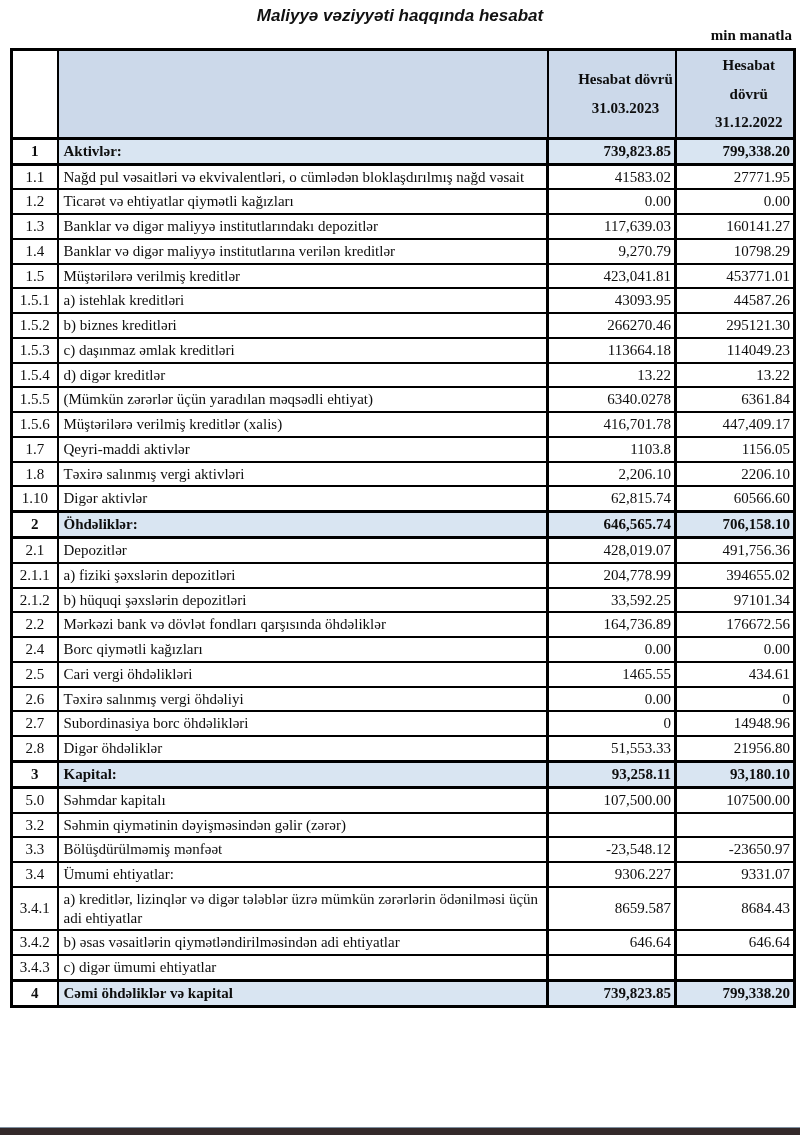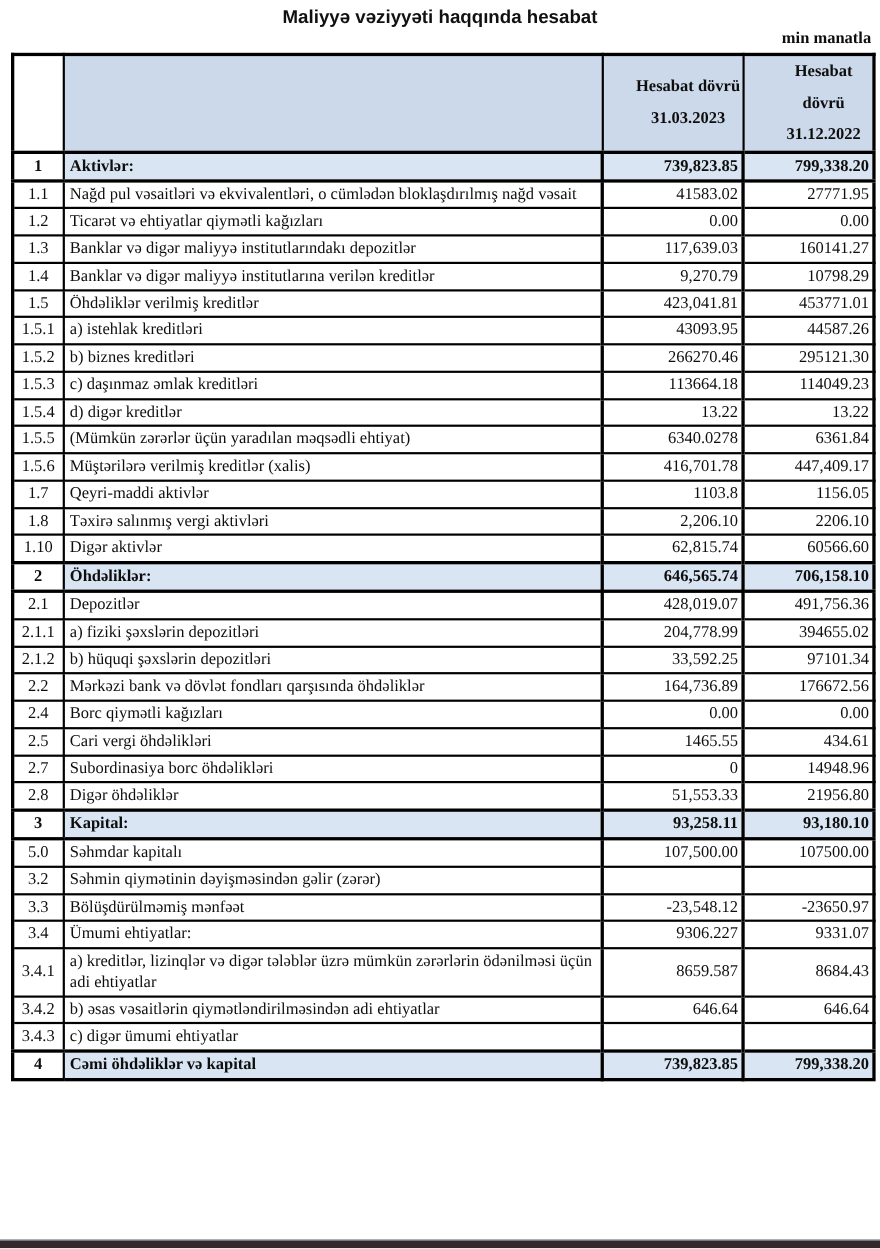--- a/index.html
+++ b/index.html
@@ -13,20 +13,21 @@
     color: #0e0e0e;
     overflow: hidden;
   }
   .doc-title {
     padding-top: 6px;
     text-align: center;
     font-family: "Liberation Sans", sans-serif;
     font-weight: bold;
     font-size: 17px;
     color: #111;
+    font-style: italic;
   }
   .unit-note {
     position: absolute;
     top: 27px;
     right: 8px;
     font-family: "Liberation Serif", serif;
     font-weight: bold;
     font-size: 15px;
   }
   table.fin-table {
@@ -161,21 +162,21 @@
 
   <tr>
     <td class="no">1.4</td>
     <td class="label">Banklar və digər maliyyə institutlarına verilən kreditlər</td>
     <td class="val val1">9,270.79</td>
     <td class="val val2">10798.29</td>
   </tr>
 
   <tr>
     <td class="no">1.5</td>
-    <td class="label">Öhdəliklər verilmiş kreditlər</td>
+    <td class="label">Müştərilərə verilmiş kreditlər</td>
     <td class="val val1">423,041.81</td>
     <td class="val val2">453771.01</td>
   </tr>
 
   <tr>
     <td class="no">1.5.1</td>
     <td class="label">a) istehlak kreditləri</td>
     <td class="val val1">43093.95</td>
     <td class="val val2">44587.26</td>
   </tr>
@@ -281,20 +282,26 @@
     <td class="val val2">0.00</td>
   </tr>
 
   <tr>
     <td class="no">2.5</td>
     <td class="label">Cari vergi öhdəlikləri</td>
     <td class="val val1">1465.55</td>
     <td class="val val2">434.61</td>
   </tr>
 
+  <tr>
+    <td class="no">2.6</td>
+    <td class="label">Təxirə salınmış vergi öhdəliyi</td>
+    <td class="val val1">0.00</td>
+    <td class="val val2">0</td>
+  </tr>
 
   <tr>
     <td class="no">2.7</td>
     <td class="label">Subordinasiya borc öhdəlikləri</td>
     <td class="val val1">0</td>
     <td class="val val2">14948.96</td>
   </tr>
 
   <tr>
     <td class="no">2.8</td>

